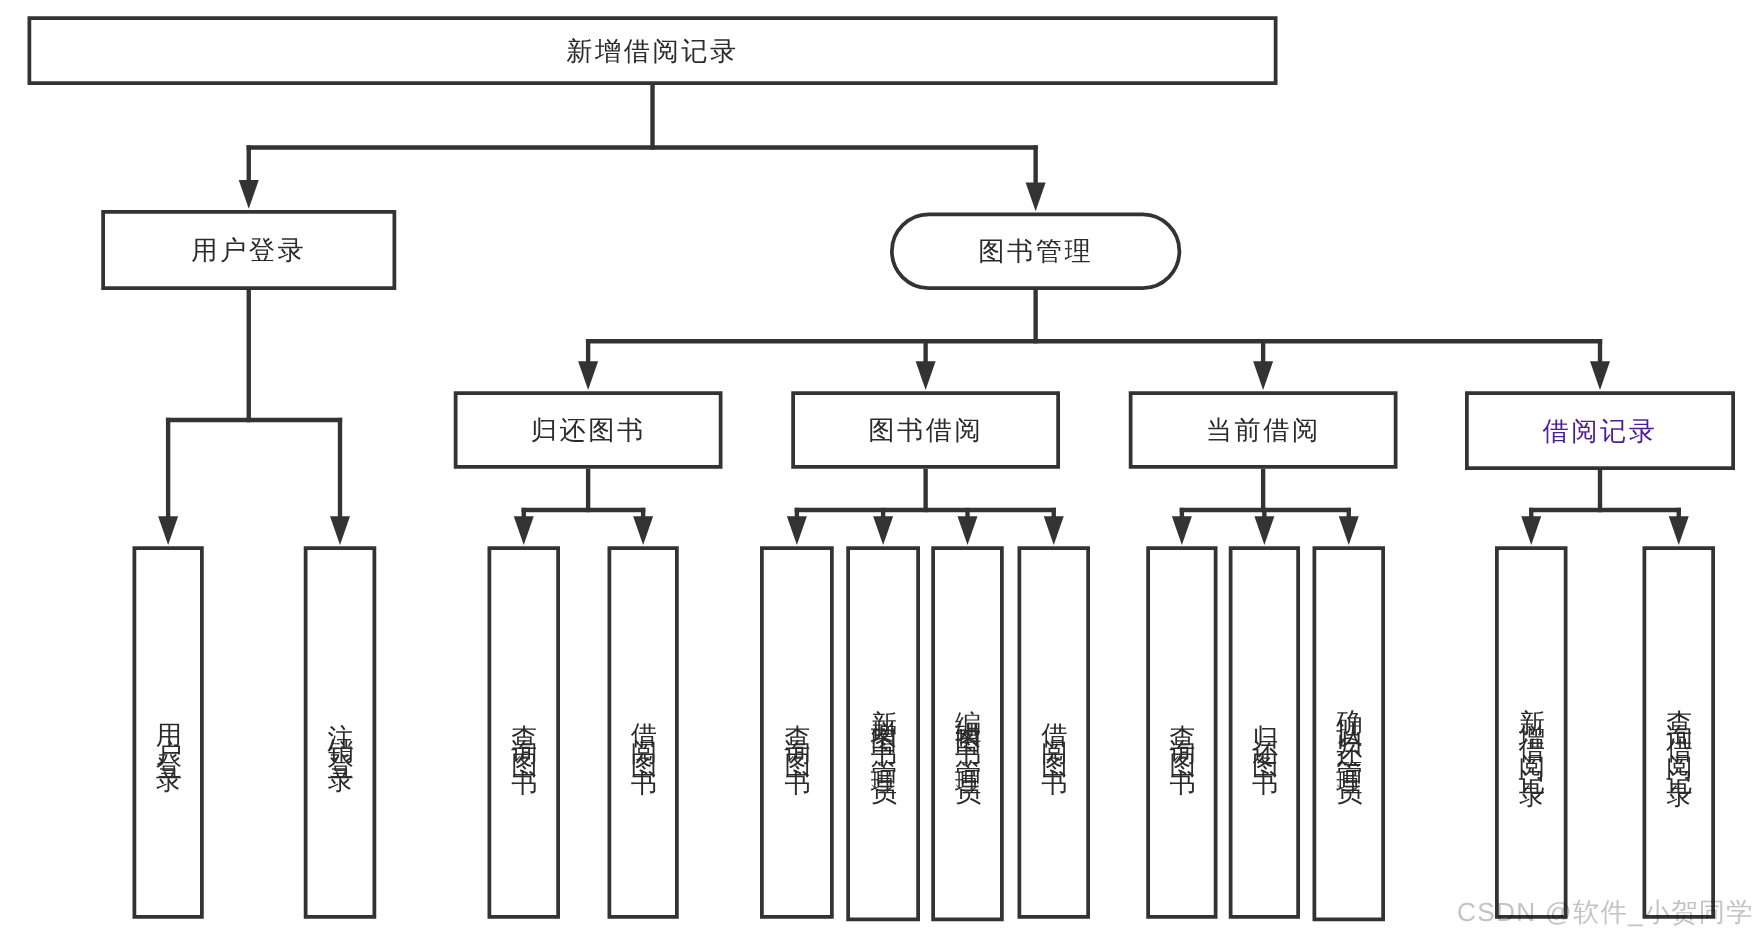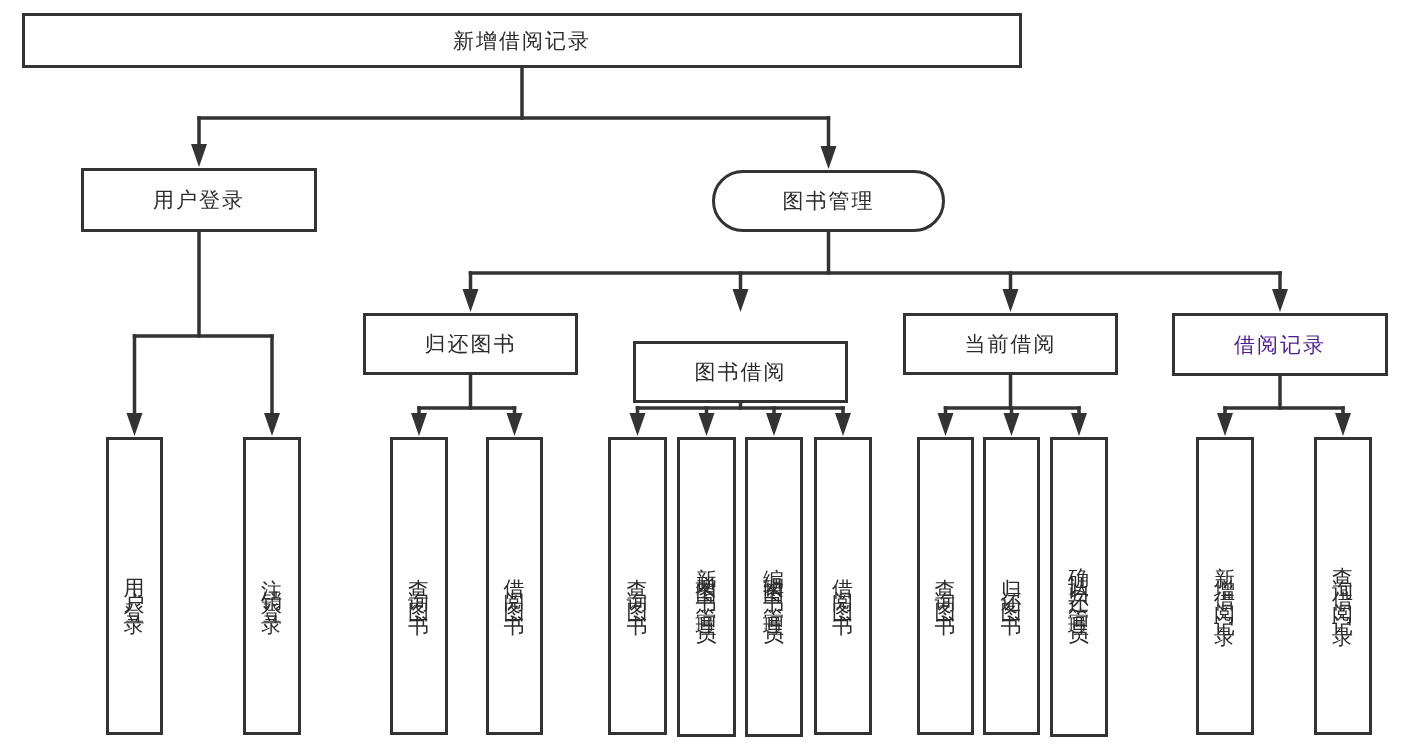--- a/index.html
+++ b/index.html
@@ -78,30 +78,31 @@
       <line x1="1225" y1="408" x2="1225" y2="417" stroke="#333333" stroke-width="3.5" stroke-linecap="square"></line>
       <polygon points="1217,413 1233,413 1225,436" fill="#333333"></polygon>
       <line x1="1343" y1="408" x2="1343" y2="417" stroke="#333333" stroke-width="3.5" stroke-linecap="square"></line>
       <polygon points="1335,413 1351,413 1343,436" fill="#333333"></polygon>
     </svg>
   <div id="nodes">
       <div class="node" style="left: 22px; top: 13px; width: 1000px; height: 55px; border-color: rgb(51, 51, 51); color: rgb(43, 43, 43);">新增借阅记录</div>
       <div class="node" style="left: 81px; top: 168px; width: 236px; height: 64px; border-color: rgb(51, 51, 51); color: rgb(43, 43, 43);">用户登录</div>
       <div class="node" style="left: 712px; top: 170px; width: 233px; height: 62px; border-color: rgb(51, 51, 51); color: rgb(43, 43, 43); border-radius: 31px;">图书管理</div>
       <div class="node" style="left: 363px; top: 313px; width: 215px; height: 62px; border-color: rgb(51, 51, 51); color: rgb(43, 43, 43);">归还图书</div>
-      <div class="node" style="left: 633px; top: 313px; width: 215px; height: 62px; border-color: rgb(51, 51, 51); color: rgb(43, 43, 43); margin-top: 28px;">图书借阅</div>
+      <div class="node" style="left: 633px; top: 313px; width: 215px; height: 62px; border-color: rgb(51, 51, 51); color: rgb(43, 43, 43);">图书借阅</div>
       <div class="node" style="left: 903px; top: 313px; width: 215px; height: 62px; border-color: rgb(51, 51, 51); color: rgb(43, 43, 43); font-family: Liberation Serif, serif;">当前借阅</div>
       <div class="node" style="left: 1172px; top: 313px; width: 216px; height: 63px; border-color: rgb(51, 51, 51); color: #4c1d95;">借阅记录</div>
       <div class="node v" style="left: 106px; top: 437px; width: 57px; height: 298px; border-color: rgb(51, 51, 51); color: rgb(43, 43, 43);">用户登录</div>
       <div class="node v" style="left: 243px; top: 437px; width: 58px; height: 298px; border-color: rgb(51, 51, 51); color: rgb(43, 43, 43);">注销登录</div>
       <div class="node v" style="left: 390px; top: 437px; width: 58px; height: 298px; border-color: rgb(51, 51, 51); color: rgb(43, 43, 43);">查询图书</div>
       <div class="node v" style="left: 486px; top: 437px; width: 57px; height: 298px; border-color: rgb(51, 51, 51); color: rgb(43, 43, 43);">借阅图书</div>
       <div class="node v" style="left: 608px; top: 437px; width: 59px; height: 298px; border-color: rgb(51, 51, 51); color: rgb(43, 43, 43);">查询图书</div>
       <div class="node v vlong" style="left: 677px; top: 437px; width: 59px; height: 300px; border-color: rgb(51, 51, 51); color: rgb(43, 43, 43);">新增图书（管理员）</div>
       <div class="node v vlong" style="left: 745px; top: 437px; width: 58px; height: 300px; border-color: rgb(51, 51, 51); color: rgb(43, 43, 43);">编辑图书（管理员）</div>
       <div class="node v" style="left: 814px; top: 437px; width: 58px; height: 298px; border-color: rgb(51, 51, 51); color: rgb(43, 43, 43);">借阅图书</div>
       <div class="node v" style="left: 917px; top: 437px; width: 57px; height: 298px; border-color: rgb(51, 51, 51); color: rgb(43, 43, 43);">查询图书</div>
       <div class="node v" style="left: 983px; top: 437px; width: 57px; height: 298px; border-color: rgb(51, 51, 51); color: rgb(43, 43, 43);">归还图书</div>
       <div class="node v vlong" style="left: 1050px; top: 437px; width: 58px; height: 300px; border-color: rgb(51, 51, 51); color: rgb(43, 43, 43);">确认归还（管理员）</div>
       <div class="node v" style="left: 1196px; top: 437px; width: 58px; height: 298px; border-color: rgb(51, 51, 51); color: rgb(43, 43, 43);">新增借阅记录</div>
       <div class="node v" style="left: 1314px; top: 437px; width: 58px; height: 298px; border-color: rgb(51, 51, 51); color: rgb(43, 43, 43);">查询借阅记录</div>
     </div>
+  <div class="watermark" style="color: rgb(195, 195, 195);">CSDN @软件_小贺同学</div>
 </div>
 
 </body></html>

